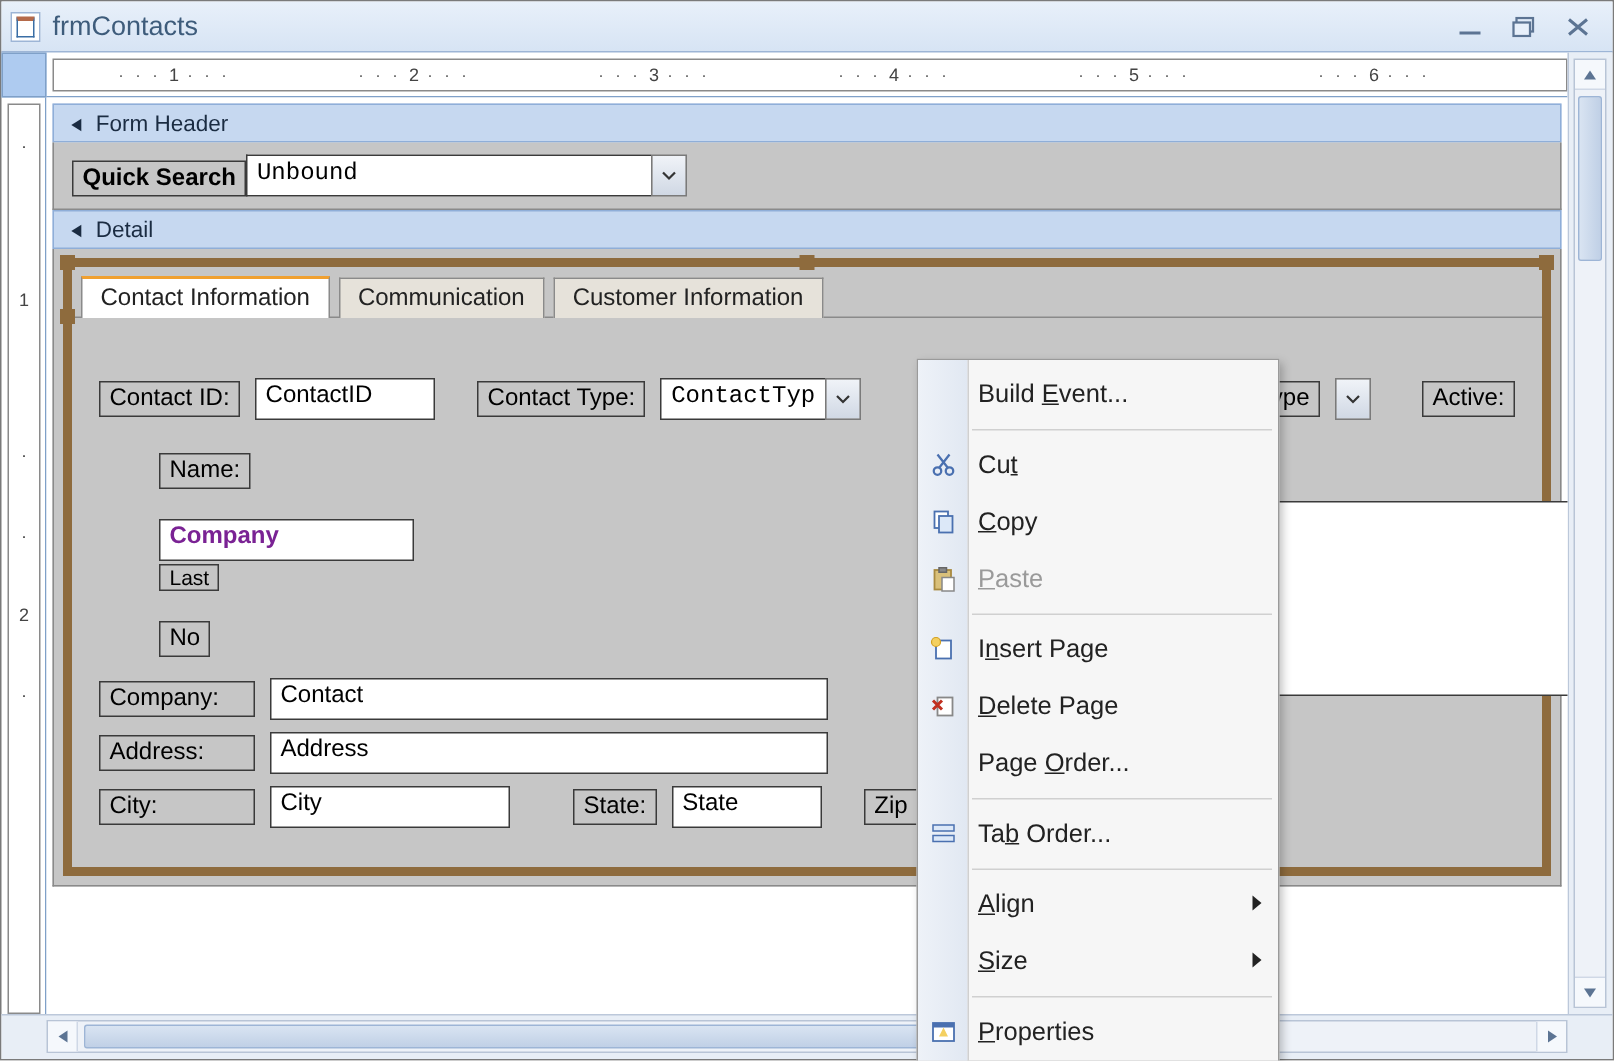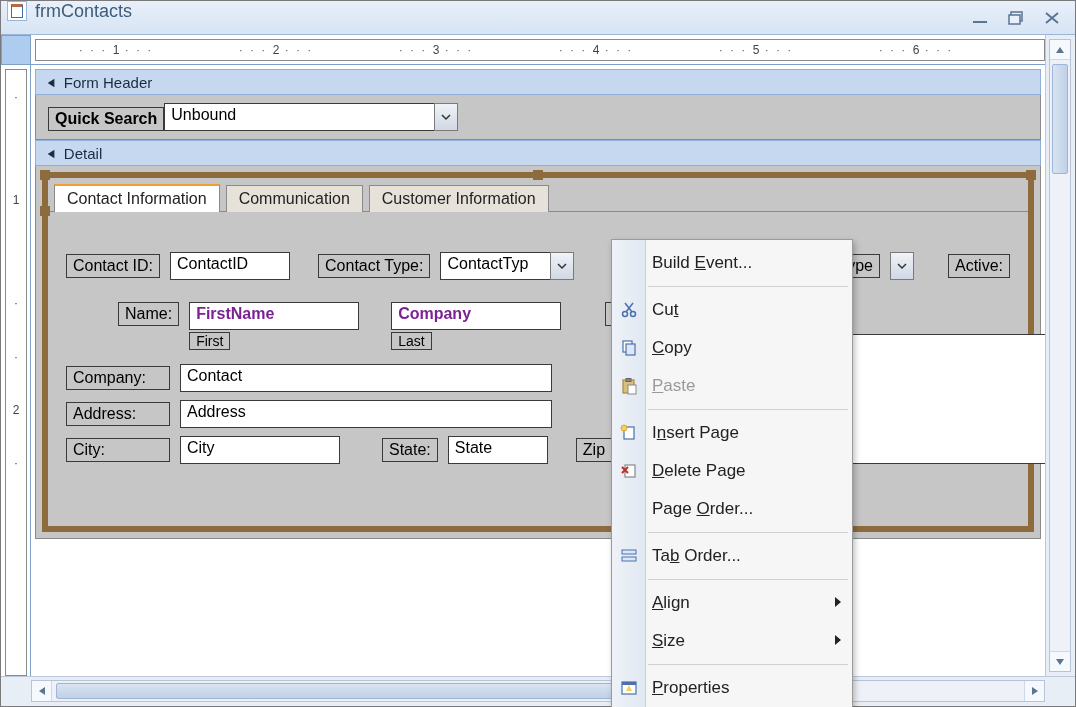--- a/index.html
+++ b/index.html
@@ -9,20 +9,21 @@
   position: relative;
   width: 1076px;
   height: 707px;
   background: #fff;
   border: 1px solid #7a7a7a;
 }
 
 
 .titlebar {
   display: flex;
+  align-items: center;
   height: 34px;
   background: linear-gradient(to bottom, #e8f0fa 0%, #d7e4f4 100%);
   border-bottom: 1px solid #9db5d6;
   padding: 0 6px 0 6px;
 }
 .titlebar-icon {
   width: 20px; height: 20px;
   background: #fff; border: 1px solid #9db5d6;
   display: inline-flex; align-items: center; justify-content: center;
   margin-right: 8px;
@@ -121,20 +122,21 @@
   display: flex; align-items: stretch;
 }
 .combo-input {
   background: #fff;
   border: 1px solid #3a3a3a;
   border-right: none;
   padding: 2px 6px;
   font-size: 16px;
   color: #000;
   height: 28px;
+  font-family: Liberation Mono, monospace;
 }
 .combo-btn {
   width: 24px; height: 28px;
   background: linear-gradient(to bottom, #f0f3f8, #d0d8e4);
   border: 1px solid #7a7a7a;
   display: flex; align-items: center; justify-content: center;
   cursor: pointer;
 }
 .combo-btn svg { display: block; }
 
@@ -168,21 +170,21 @@
   top: 1px;
   cursor: pointer;
 }
 .tab.active { background: #fff; border-top: 2px solid #f0a030; }
 
 .tab-content {
   background: #c6c6c6;
   padding: 40px 18px 18px 18px;
 }
 .field-row { display: flex; align-items: center; gap: 10px; margin-bottom: 8px; }
-.field-row.indent1 { margin-left: 52px; }
+.field-row.indent1 { margin-left: 40px; flex-direction: column; }
 .field-label {
   background: #c6c6c6;
   border: 1px solid #3a3a3a;
   padding: 2px 6px;
   font-size: 16px;
   text-align: left;
   min-width: 104px;
 }
 .small-lab { min-width: auto; }
 .text-field {
@@ -392,24 +394,20 @@
                   <svg width="12" height="12" viewBox="0 0 12 12">
                       <path d="M2 4 L6 8 L10 4" fill="none" stroke="#333" stroke-width="1.5"></path>
                     </svg>
                 </span>
                 <span style="width:14px"></span>
                 <span class="field-label small-lab">Active:</span>
               </div>
 
               <div class="field-row indent1" style="align-items:flex-start; margin-top:22px">
                 <span class="field-label small-lab" style="min-width:60px">Name:</span>
-                <div class="name-stack">
-                  <span class="text-field bound-purple" style="width:170px">FirstName</span>
-                  <span class="sublabel">First</span>
-                </div>
                 <span style="width:12px"></span>
                 <div class="name-stack">
                   <span class="text-field bound-purple" style="width:170px">Company</span>
                   <span class="sublabel">Last</span>
                 </div>
                 <span style="width:24px"></span>
                 <span class="field-label small-lab">No</span>
               </div>
 
               <div class="field-row" style="margin-top:14px">

